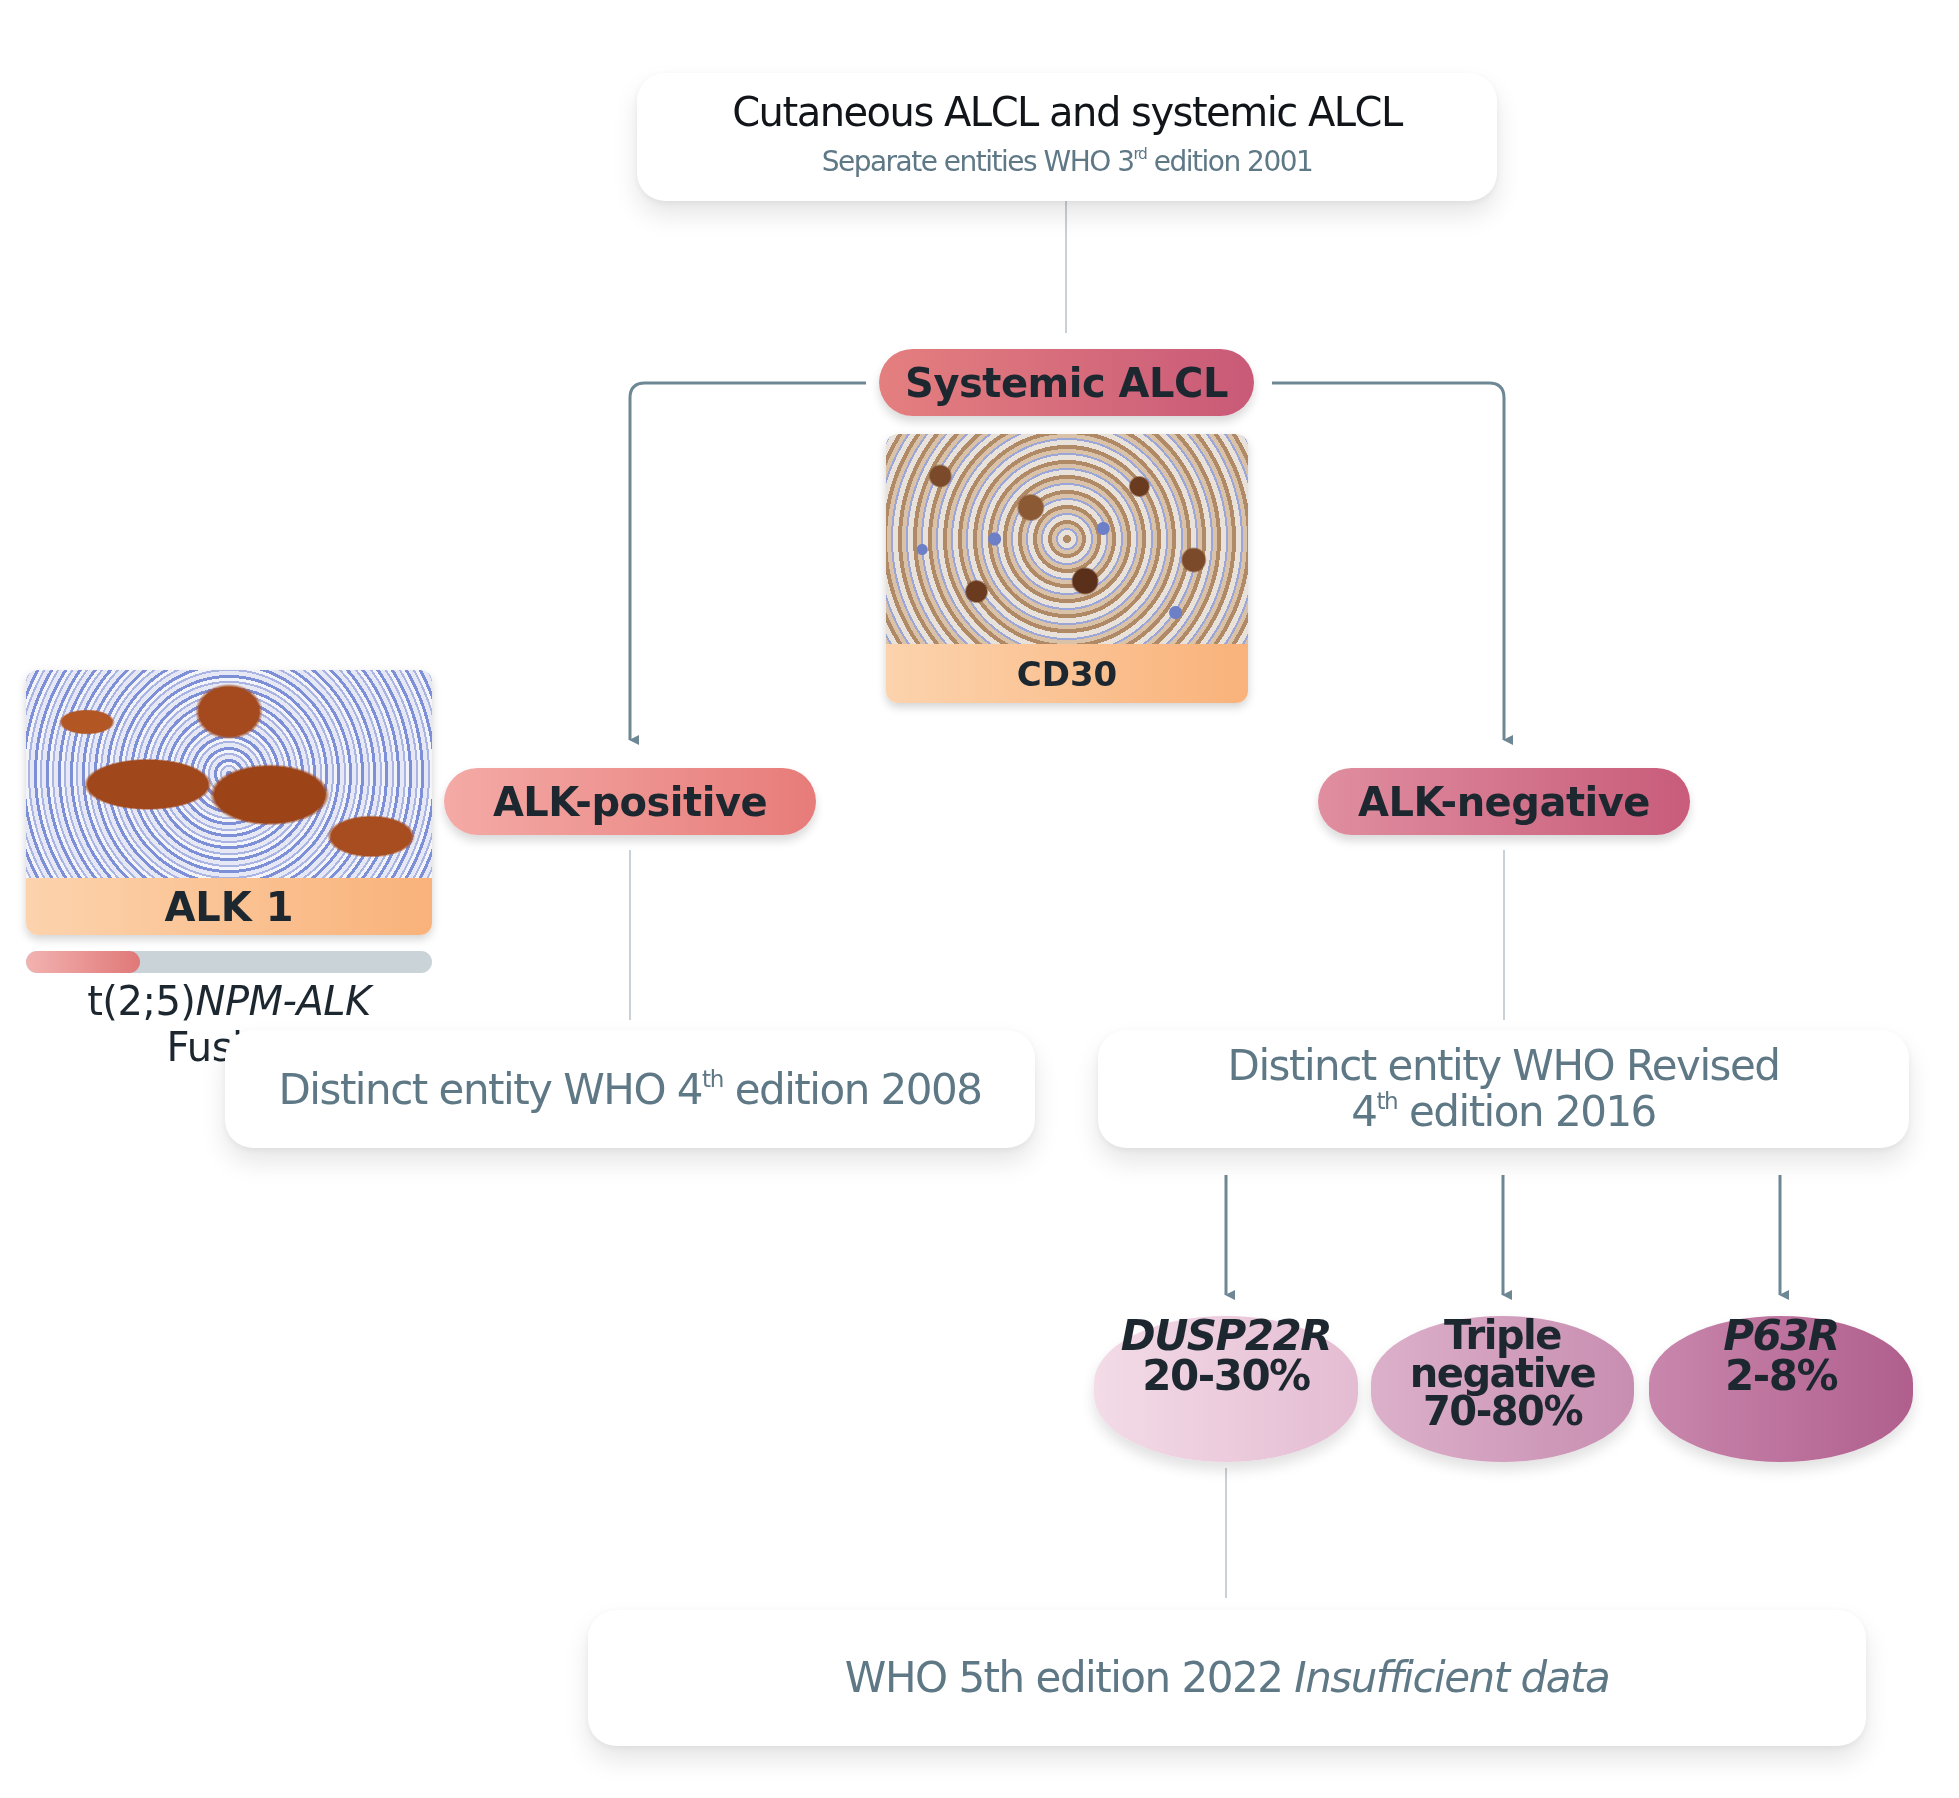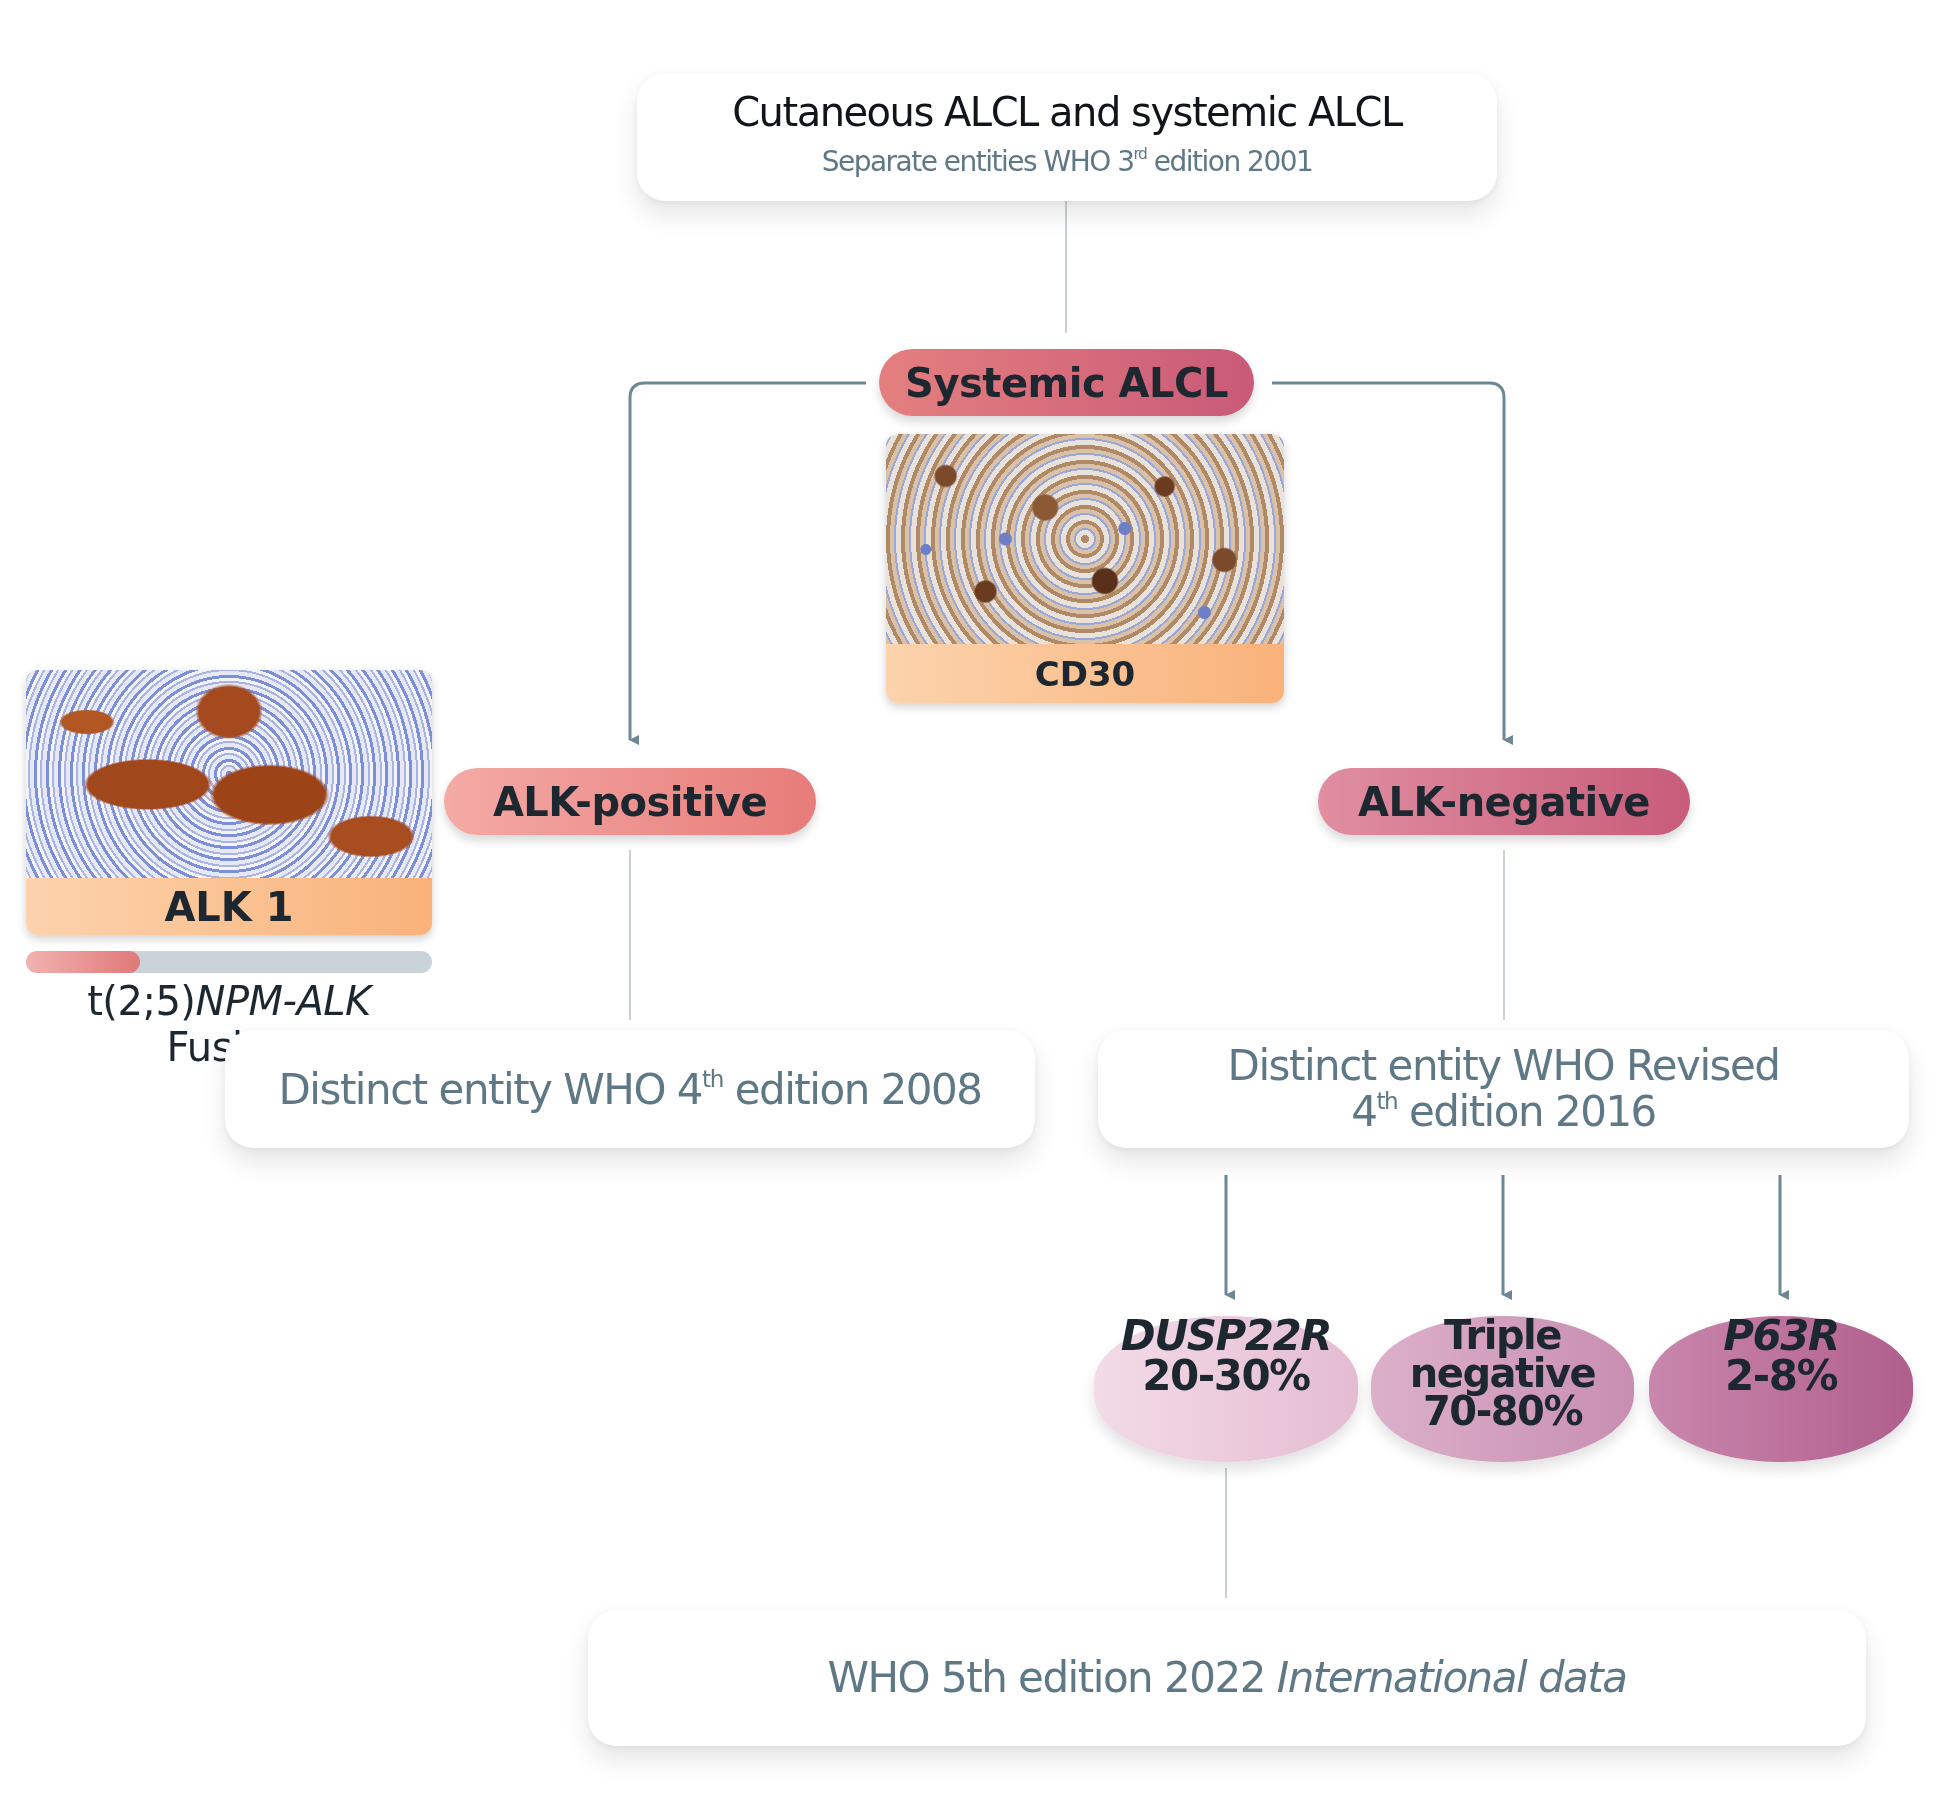--- a/index.html
+++ b/index.html
@@ -49,21 +49,21 @@
   </div>
   <div class="grey cond" style="font-size:28px; line-height:50px;">
     <span>Separate entities WHO 3</span><sup>rd</sup><span> edition 2001</span>
   </div>
 </div>
 
 <div class="pill" style="left:879px; top:349px; width:375px; height:67px; font-size:40px; background:linear-gradient(90deg,#e47f7f,#c95a78);">
   <span>Systemic ALCL</span>
 </div>
 
-<div class="micro" style="left:886px; top:434px; width:362px; height:269px;padding-left:36px;">
+<div class="micro" style="left:886px; top:434px; width:362px; height:269px;">
   <div class="img" style="height:210px; background:
          radial-gradient(circle at 15% 20%, #7a4a2a 0 10px, transparent 12px),
          radial-gradient(circle at 40% 35%, #8b5a35 0 12px, transparent 14px),
          radial-gradient(circle at 70% 25%, #6b3b20 0 9px, transparent 11px),
          radial-gradient(circle at 85% 60%, #7a4a2a 0 11px, transparent 13px),
          radial-gradient(circle at 55% 70%, #5b301a 0 12px, transparent 14px),
          radial-gradient(circle at 25% 75%, #6b3b20 0 10px, transparent 12px),
          radial-gradient(circle at 60% 45%, #6c7fc7 0 6px, transparent 7px),
          radial-gradient(circle at 30% 50%, #6c7fc7 0 6px, transparent 7px),
          radial-gradient(circle at 80% 85%, #6c7fc7 0 6px, transparent 7px),
@@ -126,15 +126,15 @@
   <span>negative</span>
   <span>70-80%</span>
 </div>
 <div class="oval" style="left:1649px; top:1316px; width:264px; height:146px; font-size:42px; background:linear-gradient(90deg,#c987ad,#b05f8d);">
   <i>P63R</i>
   <span>2-8%</span>
 </div>
 
 <div class="card" style="left:588px; top:1610px; width:1278px; height:136px;">
   <div class="grey cond" style="font-size:42px; line-height:58px;">
-    <span>WHO 5th edition 2022 </span><i>International data</i>
+    <span>WHO 5th edition 2022 </span><i>Insufficient data</i>
   </div>
 </div>
 
 </body></html>

